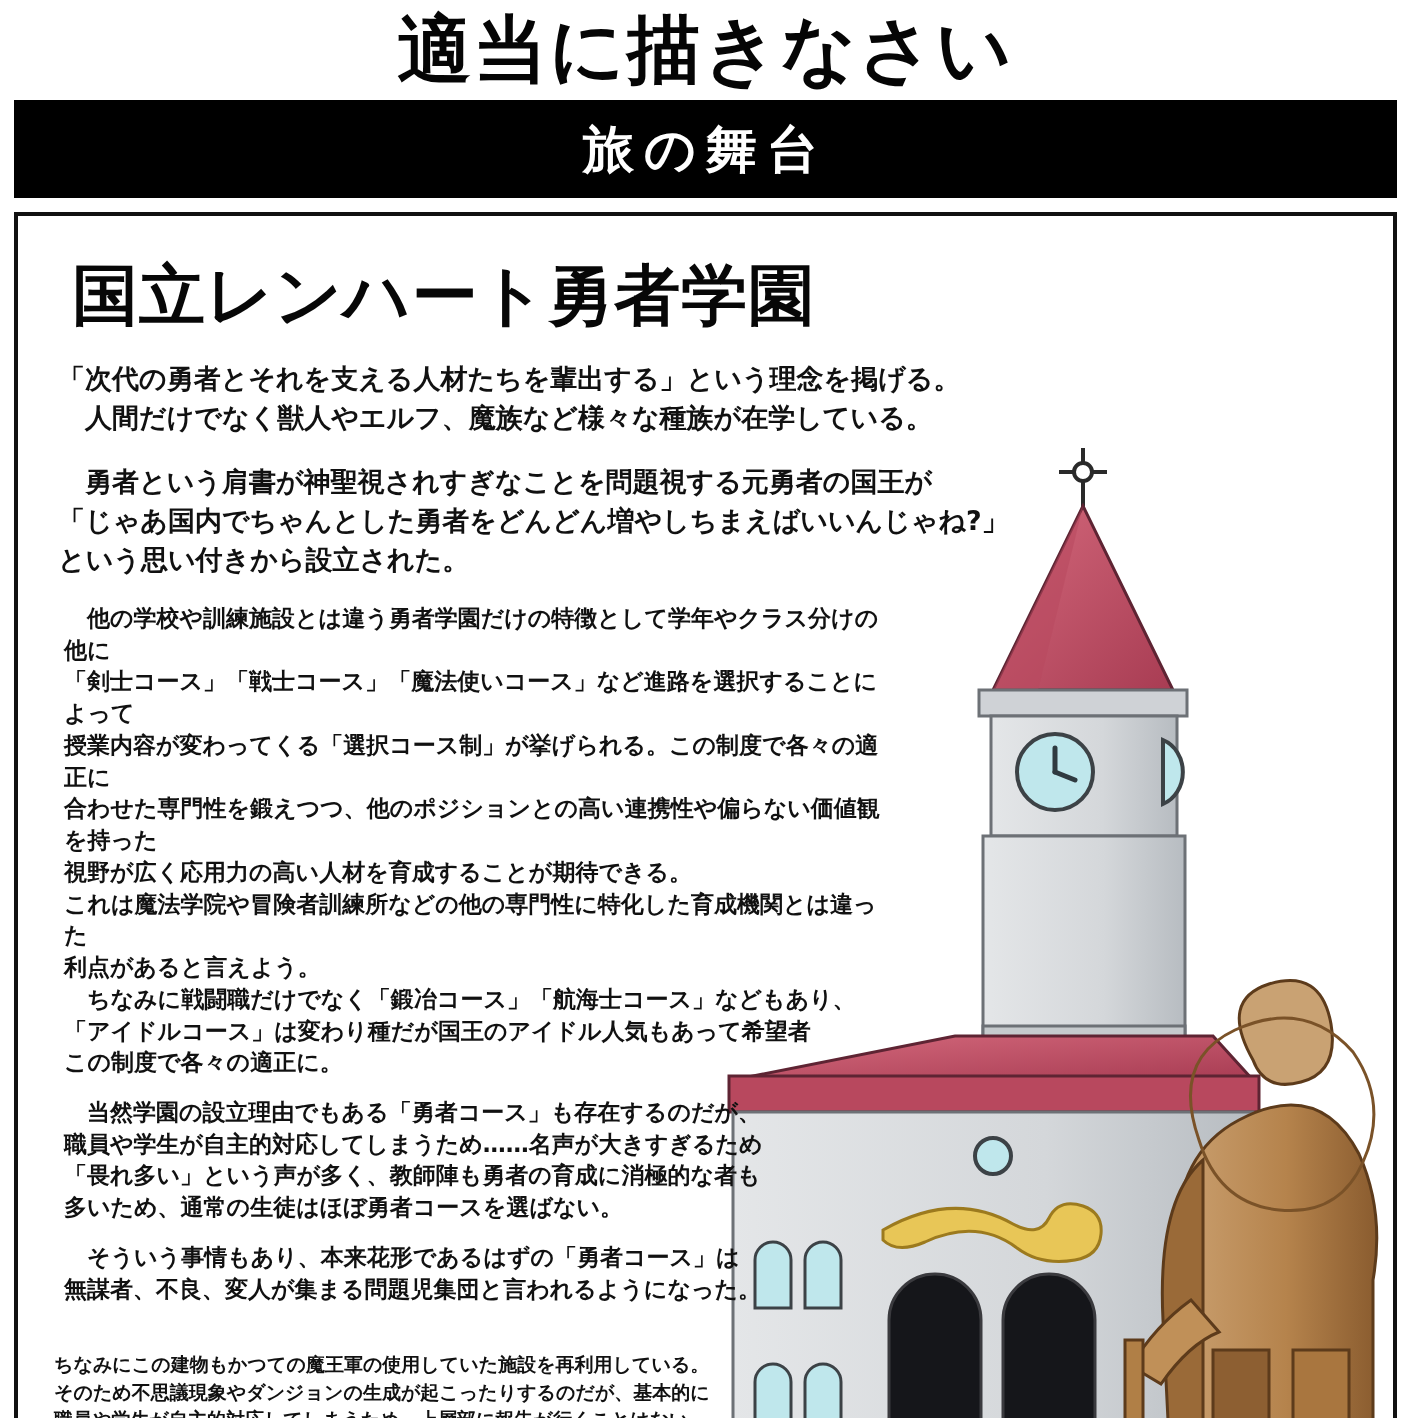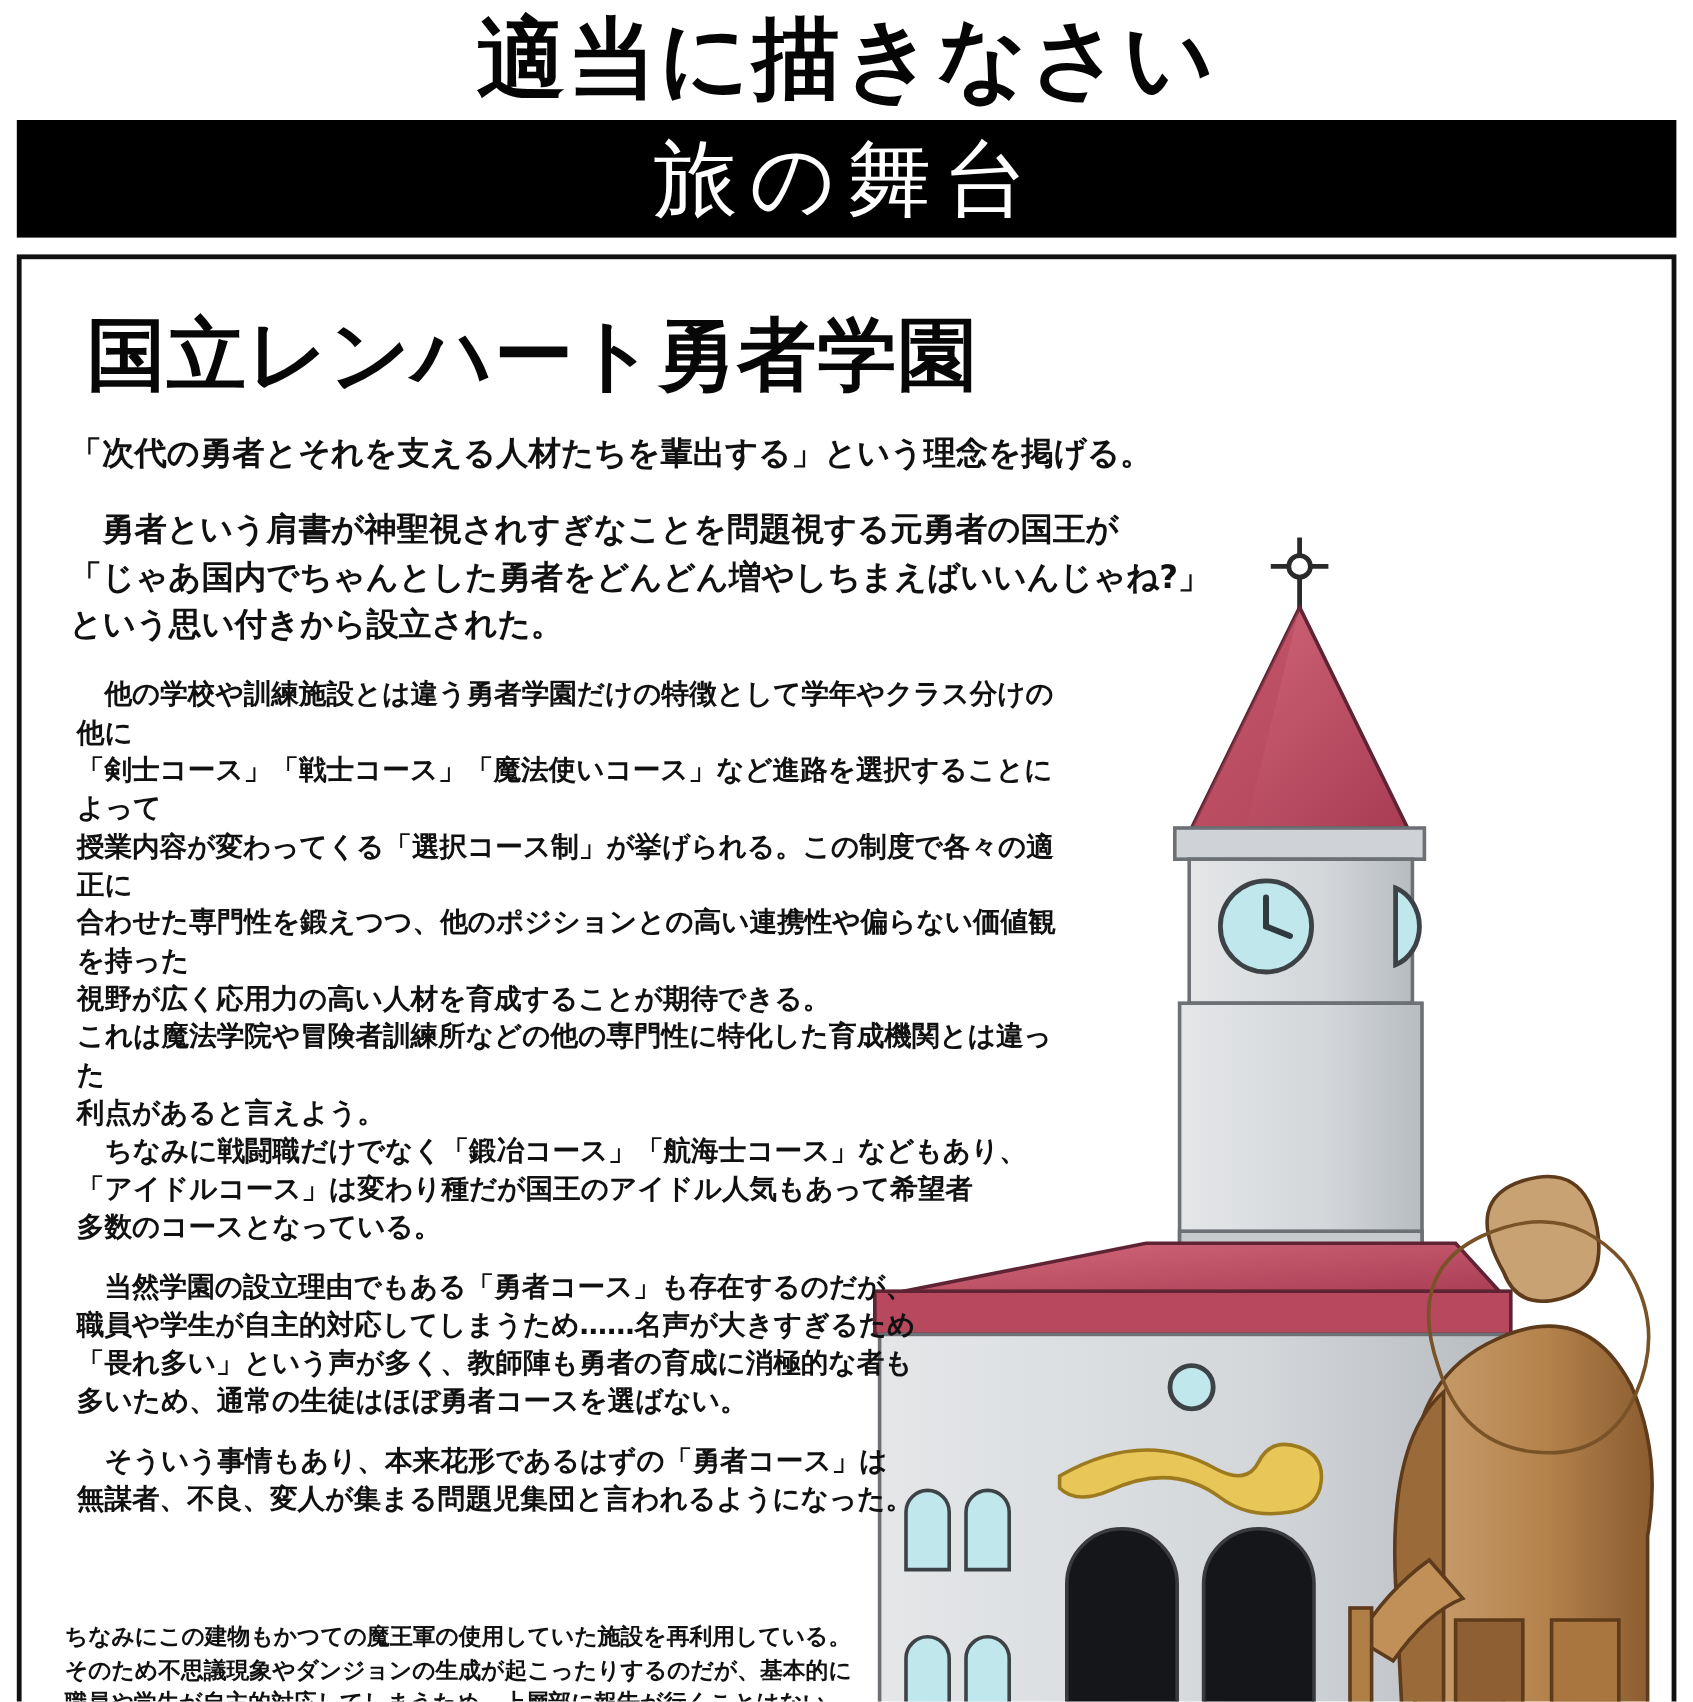--- a/index.html
+++ b/index.html
@@ -32,22 +32,22 @@
   .ribbon {
     background: #000000;
     margin: 4px 14px 0 14px;
     height: 98px;
     display: flex;
     align-items: center;
     justify-content: center;
   }
   .ribbon-text {
     color: #ffffff;
-    font-size: 70px;
-    font-weight: 400;
+    font-size: 51px;
+    font-weight: 700;
     letter-spacing: 10px;
     line-height: 1;
   }
 
   
   .panel {
     position: relative;
     margin: 14px 14px 0 14px;
     height: 1232px;
     border: 4px solid #111111;
@@ -198,39 +198,40 @@
       <path d="M600 1000 l0 -90 56 0 0 90 z" fill="#a9763f" stroke="#5d3b1b" stroke-width="3"></path>
     </g>
   </svg>
 
   <div class="content">
     <div class="school-name">国立レンハート勇者学園</div>
 
 
     <div class="para">
       <span class="ind">「次代の勇者とそれを支える人材たちを輩出する」という理念を掲げる。</span>
+      <span class="ind indent">人間だけでなく獣人やエルフ、魔族など様々な種族が在学している。</span>
     </div>
 
     <div class="para">
       <span class="ind indent">勇者という肩書が神聖視されすぎなことを問題視する元勇者の国王が</span>
       <span class="ind">「じゃあ国内でちゃんとした勇者をどんどん増やしちまえばいいんじゃね?」</span>
       <span class="ind">という思い付きから設立された。</span>
     </div>
 
     <div class="block">
       <span class="ln indent">他の学校や訓練施設とは違う勇者学園だけの特徴として学年やクラス分けの他に</span>
       <span class="ln">「剣士コース」「戦士コース」「魔法使いコース」など進路を選択することによって</span>
       <span class="ln">授業内容が変わってくる「選択コース制」が挙げられる。この制度で各々の適正に</span>
       <span class="ln">合わせた専門性を鍛えつつ、他のポジションとの高い連携性や偏らない価値観を持った</span>
       <span class="ln">視野が広く応用力の高い人材を育成することが期待できる。</span>
       <span class="ln">これは魔法学院や冒険者訓練所などの他の専門性に特化した育成機関とは違った</span>
       <span class="ln">利点があると言えよう。</span>
       <span class="ln indent">ちなみに戦闘職だけでなく「鍛冶コース」「航海士コース」などもあり、</span>
       <span class="ln">「アイドルコース」は変わり種だが国王のアイドル人気もあって希望者</span>
-      <span class="ln">多数のコースとなっている。</span>
+      <span class="ln">この制度で各々の適正に。</span>
     </div>
 
     <div class="block">
       <span class="ln indent">当然学園の設立理由でもある「勇者コース」も存在するのだが、</span>
       <span class="ln">職員や学生が自主的対応してしまうため……名声が大きすぎるため</span>
       <span class="ln">「畏れ多い」という声が多く、教師陣も勇者の育成に消極的な者も</span>
       <span class="ln">多いため、通常の生徒はほぼ勇者コースを選ばない。</span>
     </div>
 
     <div class="block">

